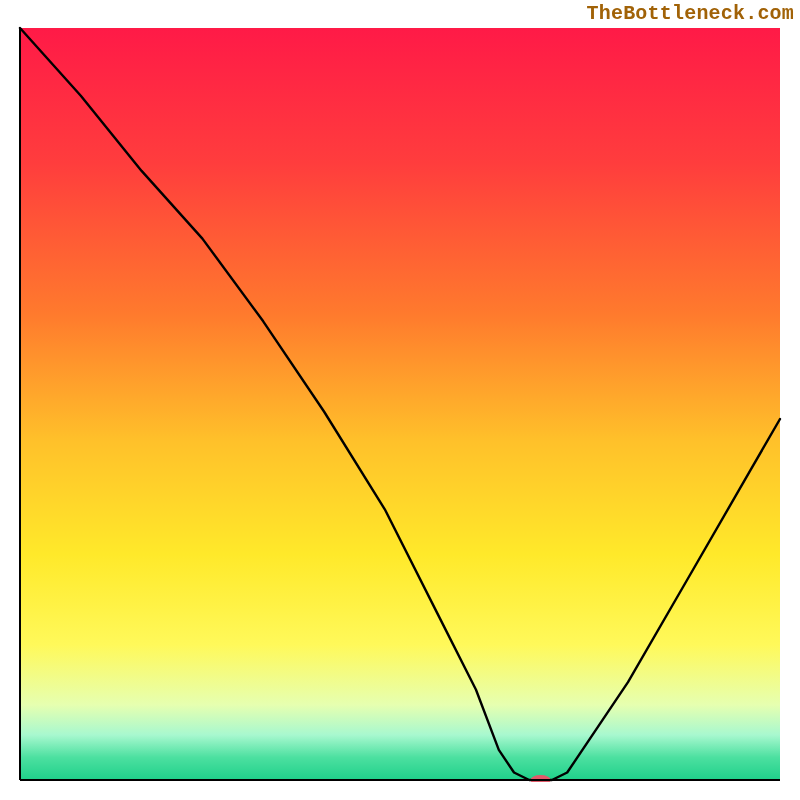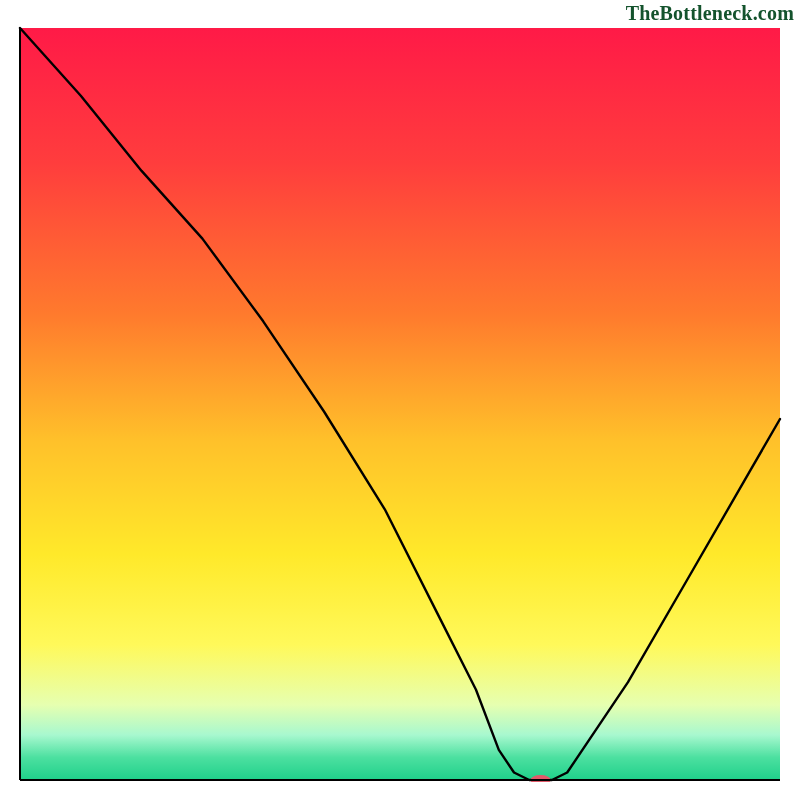--- a/index.html
+++ b/index.html
@@ -12,24 +12,24 @@
   }
   .container {
     position: relative;
     width: 800px;
     height: 800px;
   }
   .watermark {
     position: absolute;
     top: 2px;
     right: 6px;
-    font-family: Liberation Serif, serif;
+    font-family: Liberation Mono, monospace;
     font-size: 20px;
     font-weight: 600;
-    color: #14532d;
+    color: #a16207;
     letter-spacing: 0.2px;
     z-index: 10;
   }
   .plot {
     position: absolute;
     left: 18px;
     top: 26px;
     width: 764px;
     height: 756px;
   }

